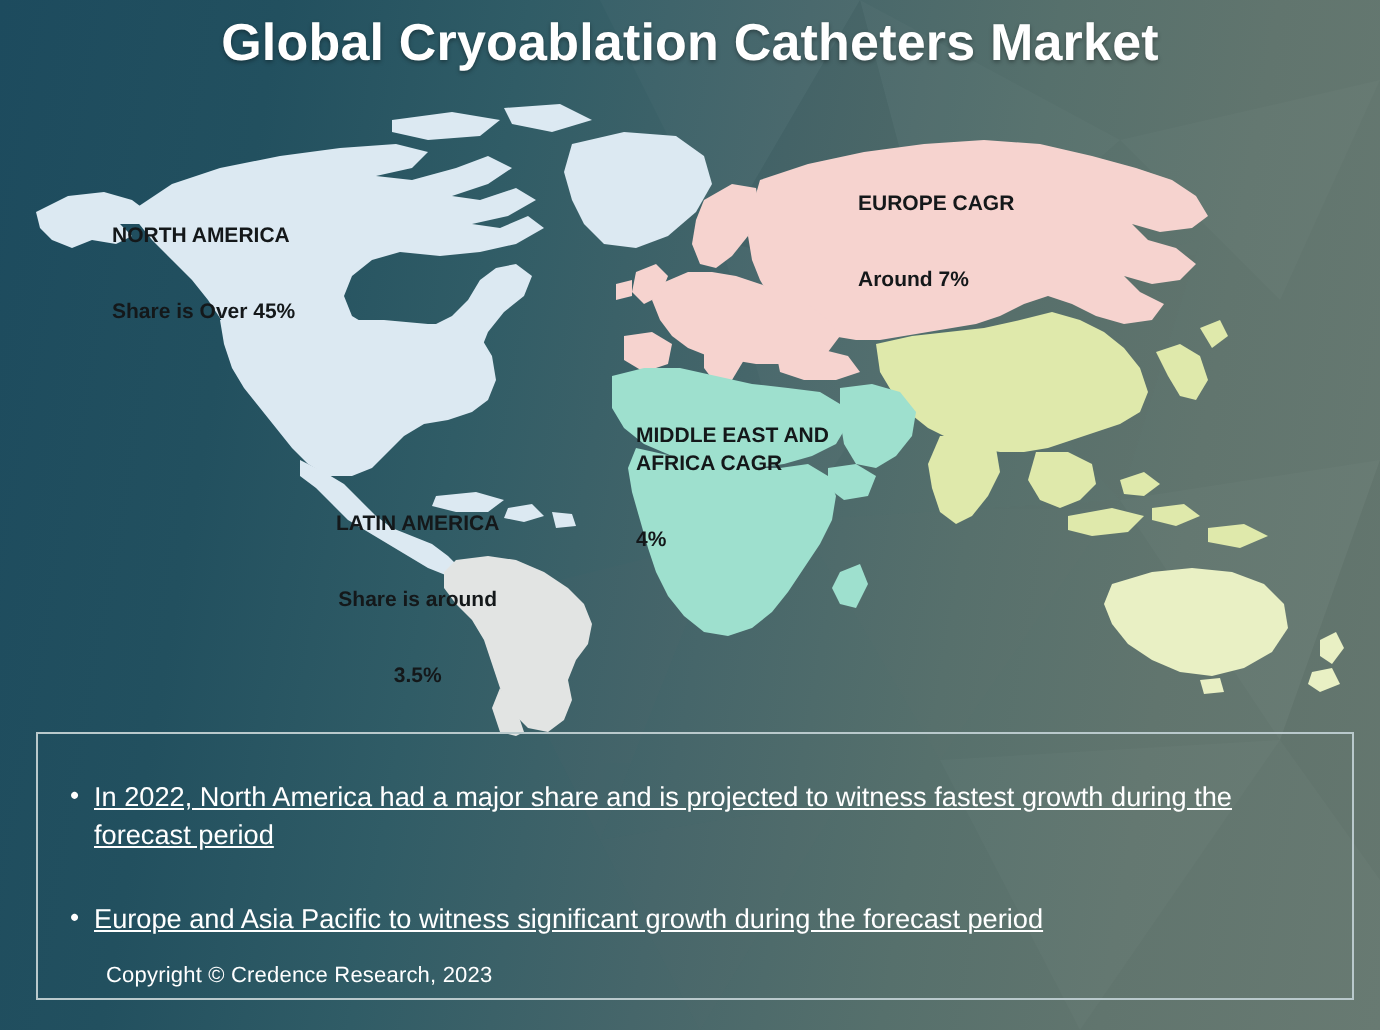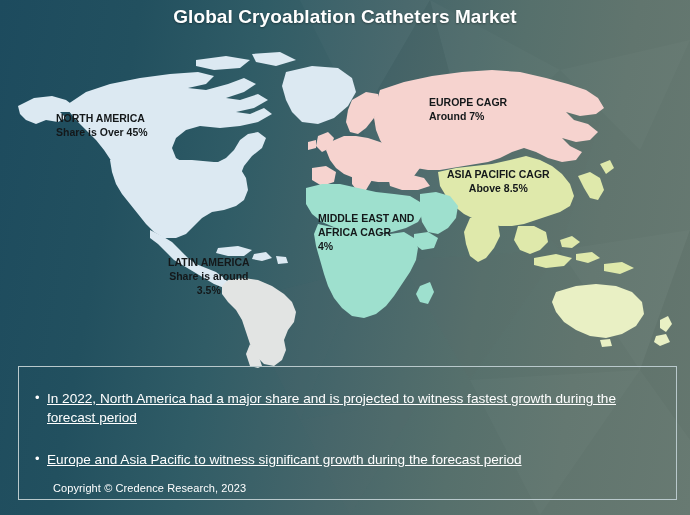--- a/index.html
+++ b/index.html
@@ -34,21 +34,21 @@
   }
 
   
   .title-bar {
     position:absolute;
     top:6px; left:0; right:0;
     text-align:center;
     z-index:5;
   }
   .title-bar h1 {
-    font-size:19px;
+    font-size:26px;
     font-weight:bold;
     color:#ffffff;
     letter-spacing:.1px;
     text-shadow:0 1px 2px rgba(0,0,0,.35);
     font-family:"Liberation Sans", sans-serif;
   }
 
   
   .map-wrap {
     position:absolute;
@@ -71,20 +71,21 @@
   }
   .region-label .rl-title {
     font-weight:bold;
     font-size:10.5px;
     display:block;
   }
   .region-label .rl-sub {
     display:block;
     font-weight:600;
     font-size:10.5px;
+    margin-top:24px;
   }
   .rl-center { text-align:center; }
 
   #label-north-america { left:56px;  top:112px; }
   #label-latin-america { left:168px; top:256px; text-align:center; }
   #label-europe        { left:429px; top:96px;  text-align:left; }
   #label-asia-pacific  { left:447px; top:168px; text-align:center; }
   #label-mea           { left:318px; top:212px; text-align:left; }
 
   
@@ -284,24 +285,20 @@
     <span class="rl-title">LATIN AMERICA</span>
     <span class="rl-sub">Share is around</span>
     <span class="rl-sub">3.5%</span>
   </div>
 
   <div class="region-label rl-center" id="label-europe">
     <span class="rl-title">EUROPE CAGR</span>
     <span class="rl-sub">Around 7%</span>
   </div>
 
-  <div class="region-label rl-center" id="label-asia-pacific">
-    <span class="rl-title">ASIA PACIFIC CAGR</span>
-    <span class="rl-sub">Above 8.5%</span>
-  </div>
 
   <div class="region-label rl-center" id="label-mea">
     <span class="rl-title">MIDDLE EAST AND</span>
     <span class="rl-title">AFRICA CAGR</span>
     <span class="rl-sub">4%</span>
   </div>
 
   <div class="notes-panel">
 
     <div class="bullet-row">

